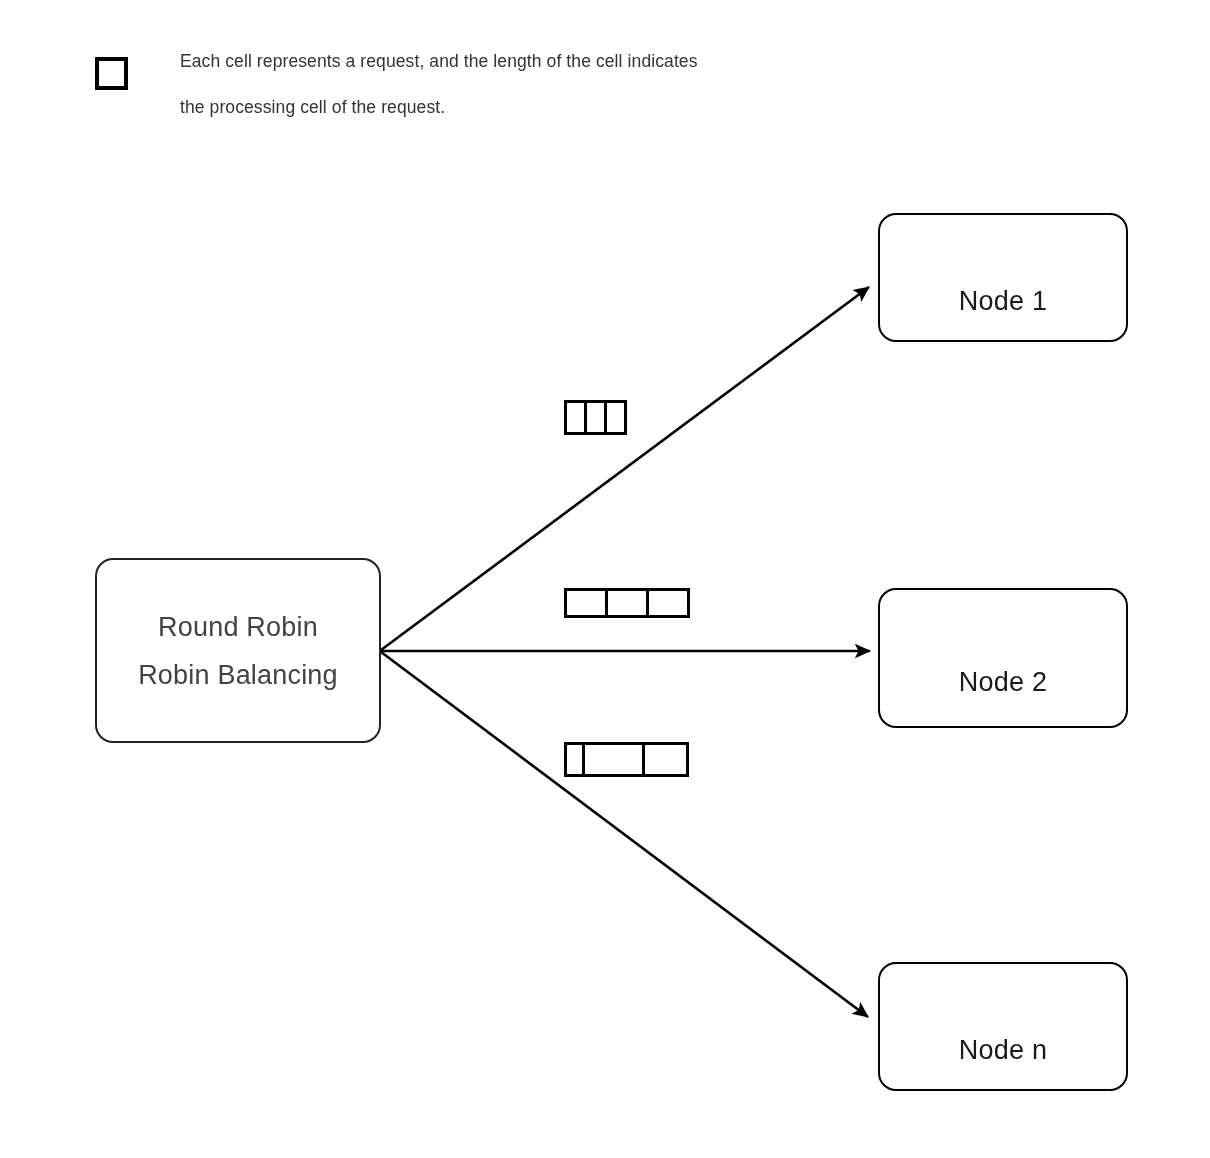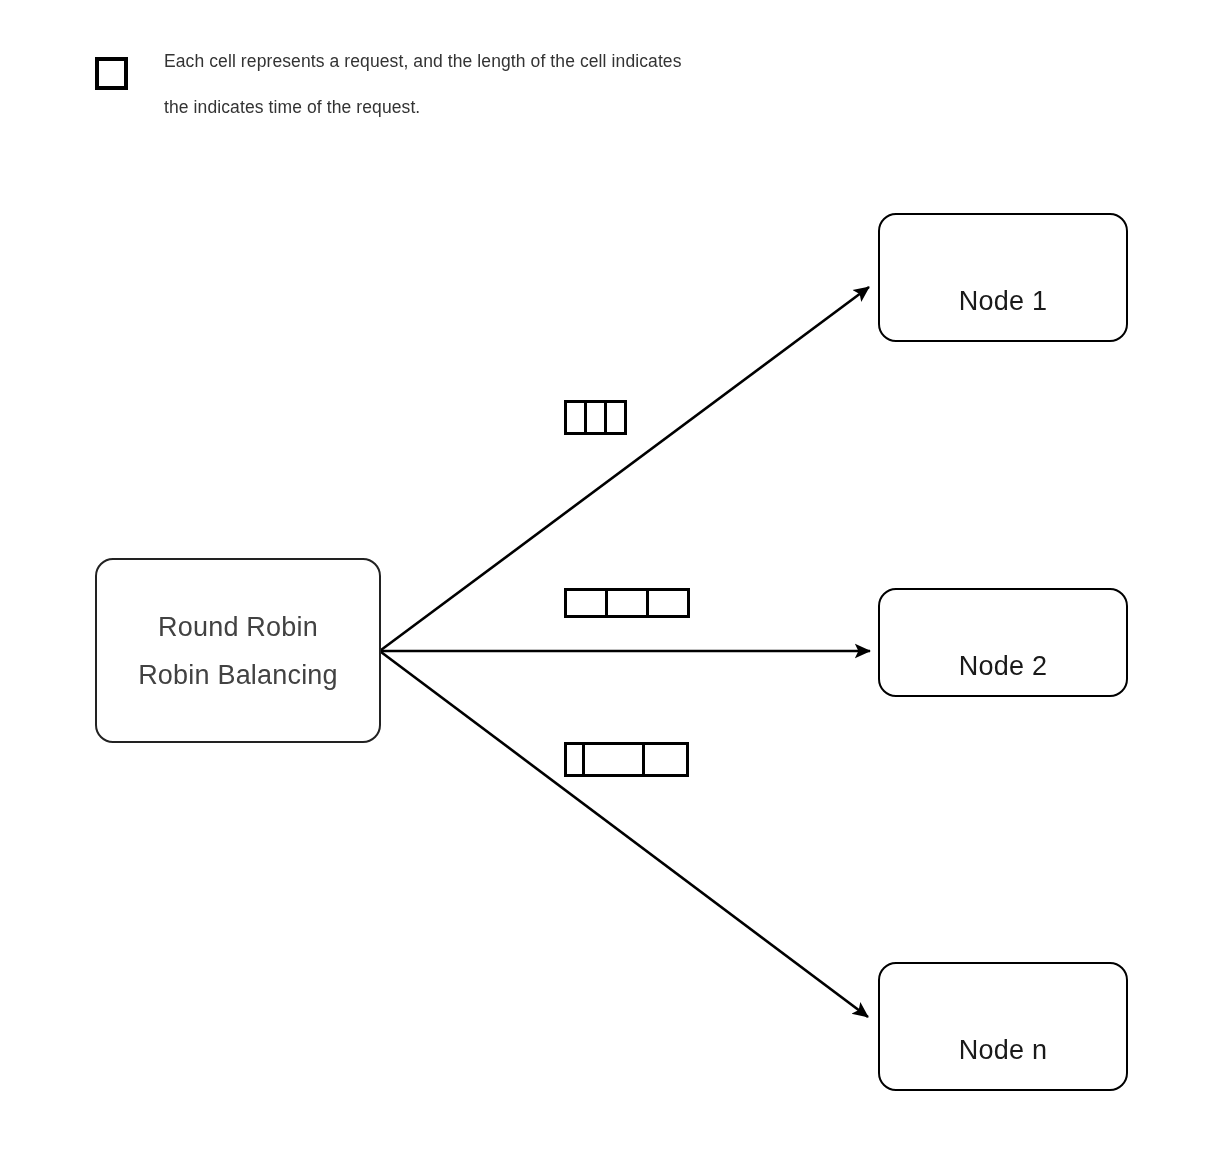--- a/index.html
+++ b/index.html
@@ -36,20 +36,21 @@
     top: 38px;
     width: 820px;
     color: #333333;
     font-size: 17.5px;
     line-height: 46px;
     letter-spacing: 0.1px;
   }
   #legend-caption .cap-line {
     display: block;
     white-space: nowrap;
+    margin-left: 16px;
   }
 
   
   #edge-layer {
     position: absolute;
     left: 0;
     top: 0;
     width: 1210px;
     height: 1158px;
   }
@@ -82,21 +83,21 @@
   }
   #hub-box .hub-label {
     font-size: 27px;
     color: #424242;
     line-height: 48px;
     letter-spacing: 0.2px;
   }
   #hub-box .hub-label span { display: block; white-space: nowrap; }
 
   #node-box-0 { left: 878px; top: 213px;  width: 250px; height: 129px; }
-  #node-box-1 { left: 878px; top: 588px;  width: 250px; height: 109px; }
+  #node-box-1 { left: 878px; top: 588px;  width: 250px; height: 140px; }
   #node-box-2 { left: 878px; top: 962px;  width: 250px; height: 129px; }
 
   
   .queue-strip {
     position: absolute;
     display: flex;
     box-sizing: content-box;
   }
   .queue-cell {
     box-sizing: border-box;
@@ -113,21 +114,21 @@
 </style>
 </head>
 <body>
 
 <div id="canvas">
 
   <div id="legend-swatch"></div>
 
   <div id="legend-caption">
     <span class="cap-line">Each cell represents a request, and the length of the cell indicates</span>
-    <span class="cap-line">the indicates time of the request.</span>
+    <span class="cap-line">the processing cell of the request.</span>
   </div>
 
   <svg id="edge-layer" viewBox="0 0 1210 1158" xmlns="http://www.w3.org/2000/svg">
     <defs>
       <marker id="arrowhead" viewBox="0 0 10 10" refX="9.4" refY="5" markerWidth="6.2" markerHeight="6.2" orient="auto-start-reverse">
         <path d="M 0 0.4 L 10 5 L 0 9.6 L 2.2 5 Z" fill="#000000"></path>
       </marker>
     </defs>
     <g stroke="#000000" stroke-width="2.6" fill="none">
       <line x1="381" y1="650" x2="869" y2="287" marker-end="url(#arrowhead)"></line>

